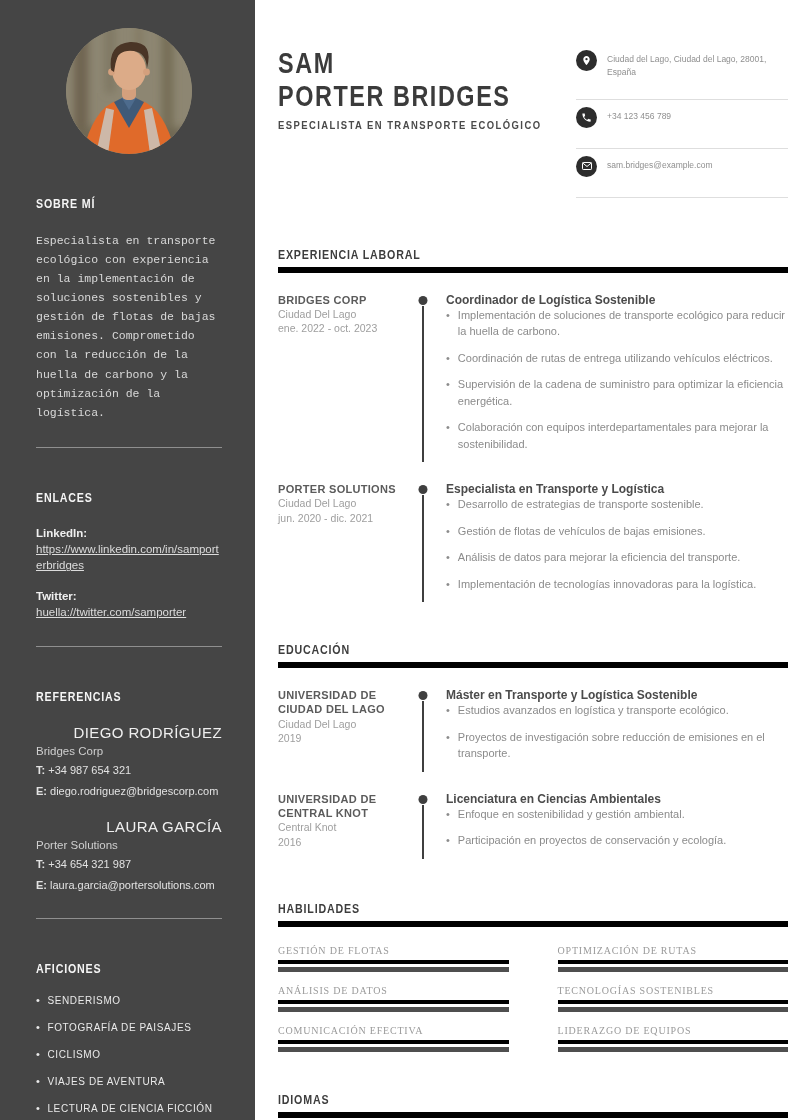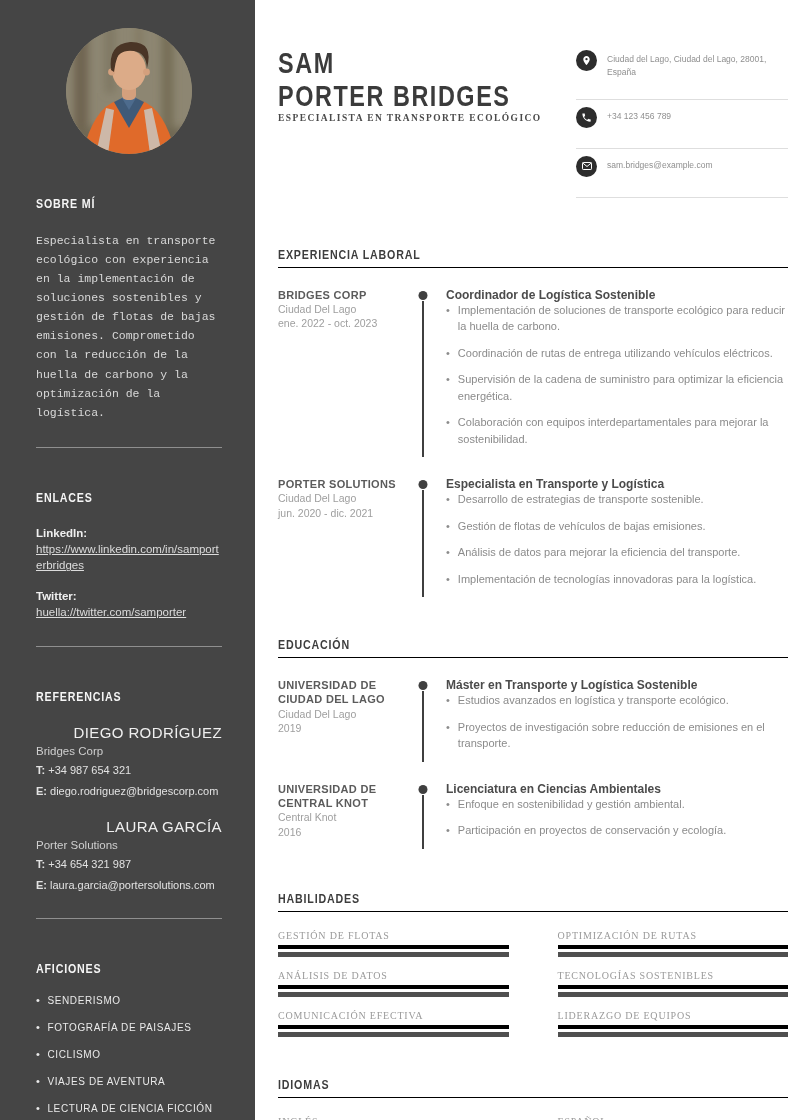--- a/index.html
+++ b/index.html
@@ -25,29 +25,29 @@
   .hobby-list { list-style: none; margin-top: 18px; }
   .hobby-list li { font-size: 10px; letter-spacing: 0.6px; color: #eaeaea; margin-bottom: 15px; display: flex; align-items: baseline; }
   .hobby-list li::before { content: "•"; margin-right: 7px; font-size: 11px; color: #eaeaea; }
 
   
   .main { flex: 1; padding: 46px 24px 0 23px; background: #ffffff; }
   .head-row { display: flex; }
   .name-block { flex: 1; }
   .name-line { font-size: 30px; font-weight: 700; color: #3b3b3b; line-height: 1.1; }
   .name-line .cond { letter-spacing: 2px; transform: scaleX(0.78); }
-  .subtitle { font-size: 10.5px; font-weight: 700; color: #4a4a4a; font-family: Liberation Serif, serif; }
+  .subtitle { margin-top: 7px; font-size: 10.5px; font-weight: 700; color: #4a4a4a; }
   .subtitle .cond { letter-spacing: 1.6px; transform: scaleX(0.9); }
   .contact-block { width: 212px; min-width: 212px; padding-top: 4px; }
   .contact-row { display: flex; align-items: flex-start; border-bottom: 1px solid #dedede; padding-bottom: 20px; margin-bottom: 7px; }
   .contact-icon { width: 21px; height: 21px; min-width: 21px; border-radius: 50%; background: #2d2d2d; display: flex; align-items: center; justify-content: center; margin-right: 10px; }
   .contact-text { font-size: 8.5px; color: #8f8f8f; line-height: 1.5; padding-top: 3px; }
 
   .section { margin-top: 42px; }
-  .section-header { font-size: 13px; font-weight: 700; color: #3d3d3d; padding-bottom: 5px; border-bottom: 1px solid #000000; text-decoration: underline; }
+  .section-header { font-size: 13px; font-weight: 700; color: #3d3d3d; padding-bottom: 5px; border-bottom: 6px solid #000000; text-decoration: underline; }
 
   .entry { display: grid; grid-template-columns: 137px 16px 1fr; padding-top: 20px; }
   .entry-left .company { font-size: 11px; font-weight: 700; color: #5b5b5b; letter-spacing: 0.3px; line-height: 1.3; }
   .entry-left .loc, .entry-left .dates { font-size: 10.5px; color: #9e9e9e; line-height: 1.4; }
   .timeline { position: relative; }
   .timeline::before { content: ""; position: absolute; left: 50%; transform: translateX(-50%); top: 13px; bottom: 0px; width: 2px; background: #3f3f3f; }
   .timeline .dot { position: absolute; left: 50%; transform: translateX(-50%); top: 3px; width: 9px; height: 9px; border-radius: 50%; background: #3f3f3f; }
   .entry-right { padding-left: 15px; }
   .entry-title { font-size: 12px; font-weight: 700; color: #4b4b4b; }
   .entry-bullets { list-style: none; }

